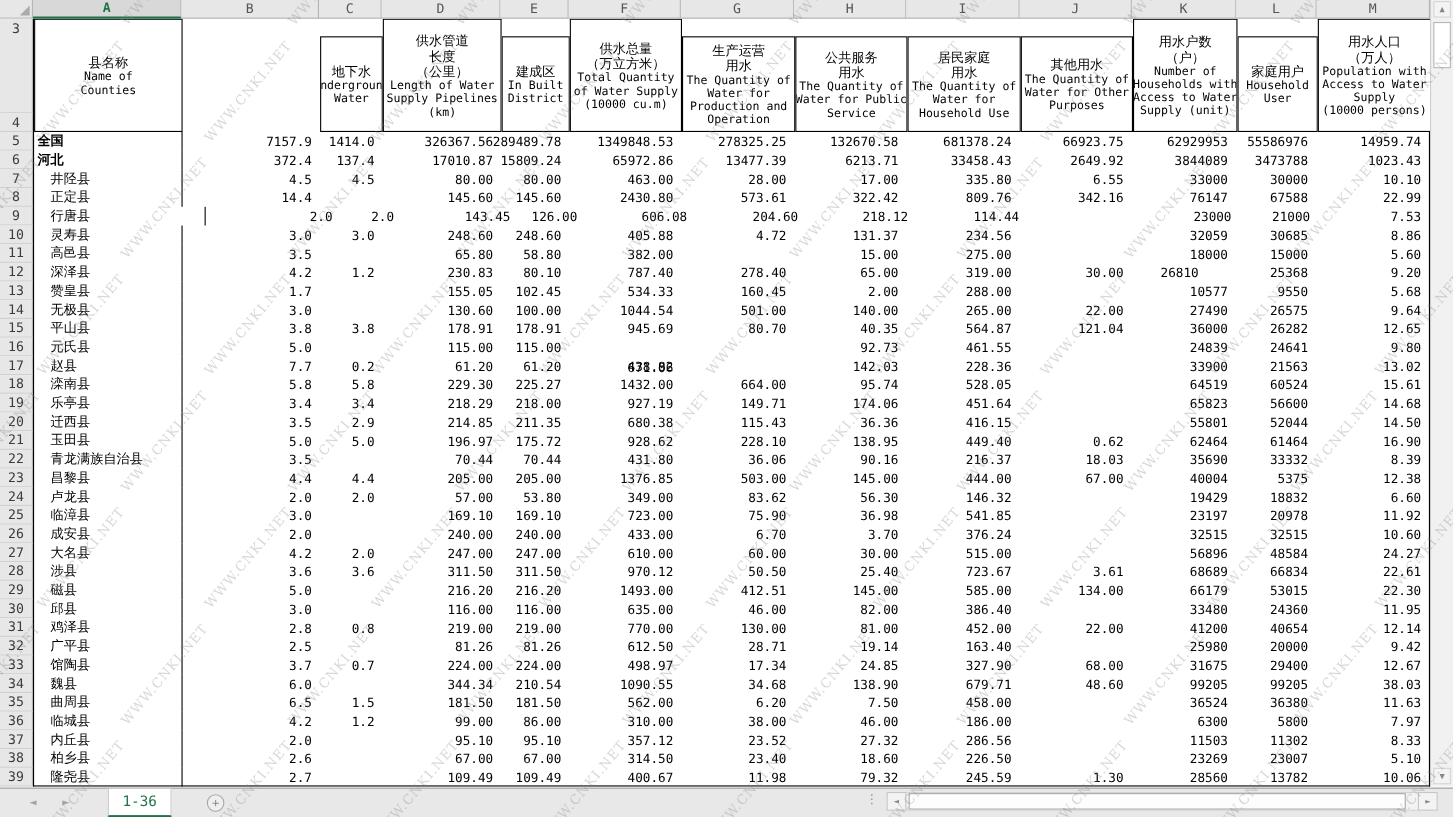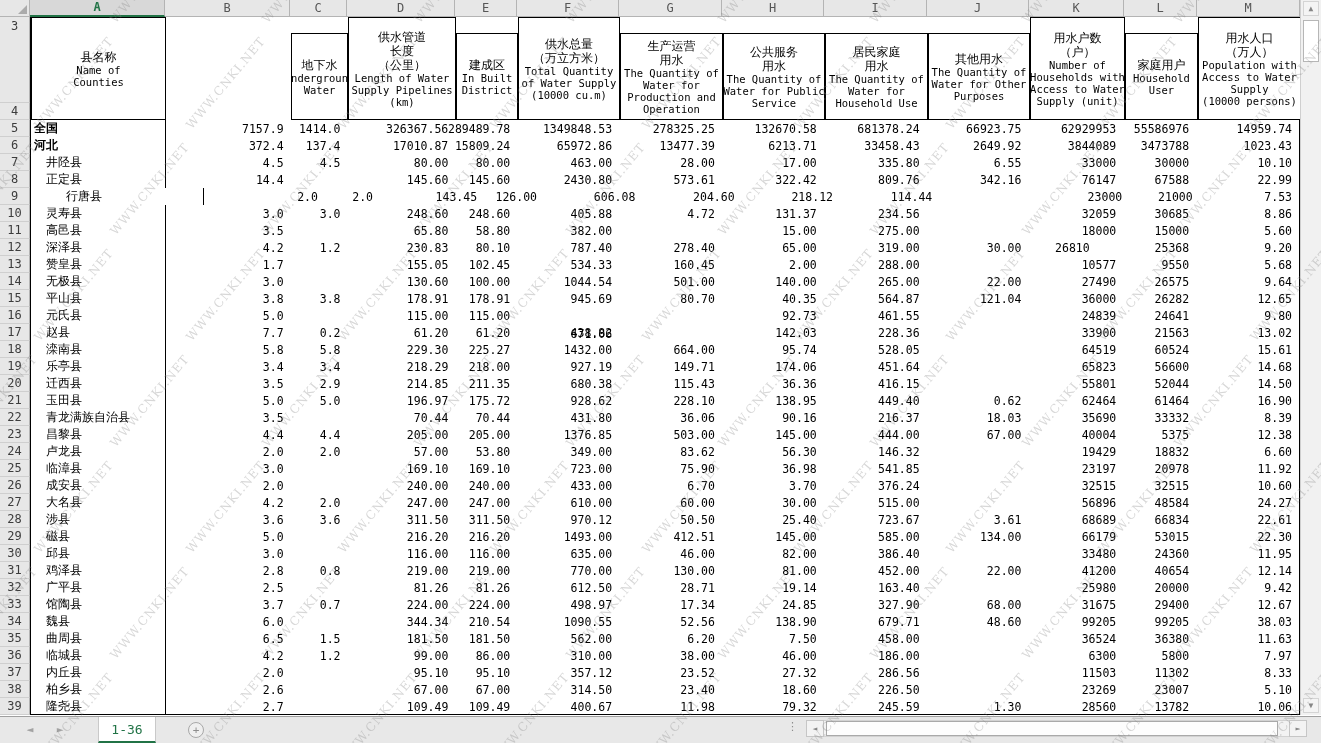--- a/index.html
+++ b/index.html
@@ -371,21 +371,21 @@
           <span>76147</span>
         </div>
         <div class="dcell num" style="width: 73px;">
           <span>67588</span>
         </div>
         <div class="dcell num" style="width: 103px;">
           <span>22.99</span>
         </div>
       </div>
       <div class="drow">
-        <div class="dcell name lvl1" style="width: 159px; margin-left: 20px;">行唐县</div>
+        <div class="dcell name lvl1" style="width: 159px;">行唐县</div>
         <div class="dcell num" style="width: 125px;">
           <span>2.0</span>
         </div>
         <div class="dcell num" style="width: 57px;">
           <span>2.0</span>
         </div>
         <div class="dcell num" style="width: 108px;">
           <span>143.45</span>
         </div>
         <div class="dcell num" style="width: 62px;">
@@ -1363,21 +1363,21 @@
         <div class="dcell num" style="width: 108px;">
           <span>344.34</span>
         </div>
         <div class="dcell num" style="width: 62px;">
           <span>210.54</span>
         </div>
         <div class="dcell num" style="width: 102px;">
           <span>1090.55</span>
         </div>
         <div class="dcell num" style="width: 103px;">
-          <span>52.56</span>
+          <span>34.68</span>
         </div>
         <div class="dcell num" style="width: 102px;">
           <span>138.90</span>
         </div>
         <div class="dcell num" style="width: 103px;">
           <span>679.71</span>
         </div>
         <div class="dcell num" style="width: 102px;">
           <span>48.60</span>
         </div>

